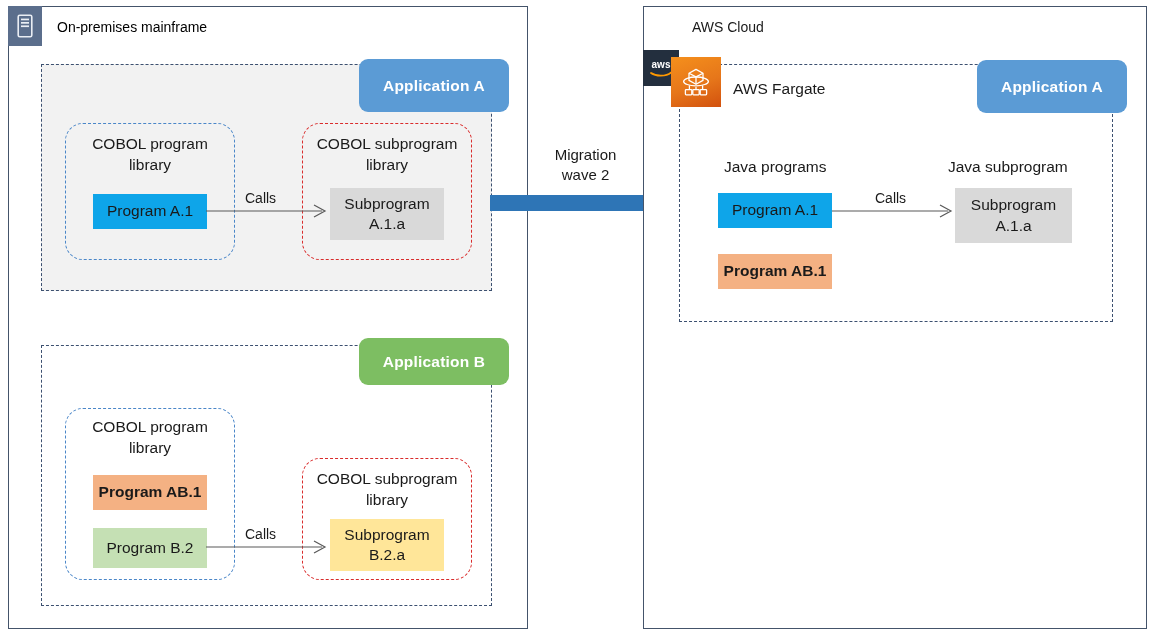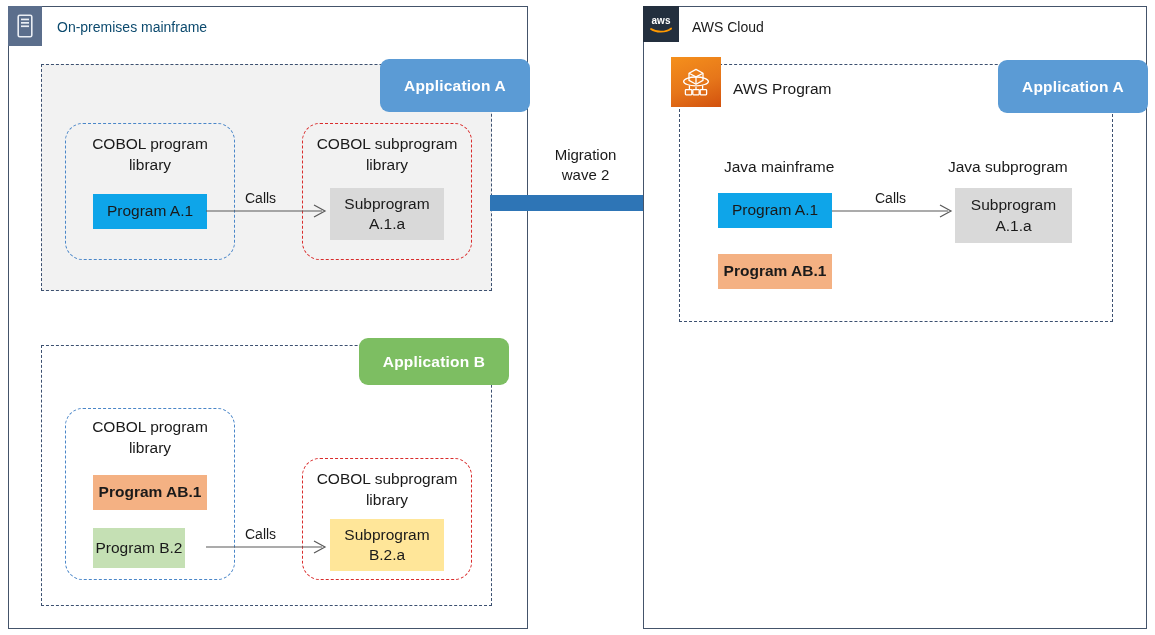--- a/index.html
+++ b/index.html
@@ -25,29 +25,29 @@
     background: #ffffff;
   }
 
   
   .corner-icon {
     display: flex;
     align-items: center;
     justify-content: center;
   }
   .mainframe-icon { background: #5B6E8C; }
-  .aws-icon { background: #232F3E; }
+  .aws-icon { background: #232F3E; margin-top: 44px; }
   .fargate-icon {
     background: linear-gradient(160deg, #F5901C 0%, #E6761A 55%, #D2510E 100%);
   }
 
   
   .panel-title {
     font-size: 14px;
-    color: #0c4a6e;
+    color: #000000;
     white-space: nowrap;
   }
   .panel-title.dark { color: #1A1A1A; }
 
   
   .group-dash {
     border: 1.6px dashed #3C5070;
   }
   .group-fill-gray { background: #F2F2F2; }
   .group-fill-white { background: #ffffff; }
@@ -75,21 +75,21 @@
   .badge {
     border-radius: 9px;
     display: flex;
     align-items: center;
     justify-content: center;
     color: #ffffff;
     font-weight: bold;
     font-size: 15.5px;
     letter-spacing: .2px;
   }
-  .badge-a { background: #5B9BD5; margin-left: 21px; }
+  .badge-a { background: #5B9BD5; }
   .badge-b { background: #7DBE62; }
 
   
   .progbox {
     display: flex;
     align-items: center;
     justify-content: center;
     text-align: center;
     font-size: 15.5px;
     color: #1A1A1A;
@@ -167,21 +167,21 @@
 
   <div class="abs group-dash group-fill-white" style="left:41px; top:345px; width:451px; height:261px;"></div>
 
   <div class="abs badge badge-b" style="left:359px; top:338px; width:150px; height:47px;">Application B</div>
 
   <div class="abs lib-blue" style="left:65px; top:408px; width:170px; height:172px;">
     <div class="lib-label" style="top:8px; white-space:pre-line;">COBOL program
 library</div>
   </div>
   <div class="abs progbox fill-orange" style="left:93px; top:475px; width:114px; height:35px; white-space:pre-line;">Program AB.1</div>
-  <div class="abs progbox fill-green" style="left:93px; top:528px; width:92px; height:40px; white-space:pre-line;">Program B.2</div>
+  <div class="abs progbox fill-green" style="left:93px; top:528px; width:114px; height:40px; white-space:pre-line;">Program B.2</div>
 
   <div class="abs lib-red" style="left:302px; top:458px; width:170px; height:122px;">
     <div class="lib-label" style="top:10px; white-space:pre-line;">COBOL subprogram
 library</div>
   </div>
   <div class="abs progbox fill-yellow" style="left:330px; top:519px; width:114px; height:52px; white-space:pre-line;">Subprogram
 B.2.a</div>
 
   <svg class="abs callsvg" style="left:206px; top:534px; width:128px; height:22px;" viewBox="0 0 128 22">
     <line x1="0" y1="13" x2="116" y2="13" stroke="#595959" stroke-width="1.2"></line>
@@ -217,25 +217,25 @@
         <ellipse cx="18" cy="17.4" rx="12.4" ry="4.4"></ellipse>
         <path d="M18 23 L18 25.6"></path>
         <path d="M11.4 21.3 L11.4 25.6"></path>
         <path d="M24.6 21.3 L24.6 25.6"></path>
         <rect x="14.8" y="25.6" width="6.4" height="5.2" rx="0.7"></rect>
         <rect x="7.4" y="25.6" width="6.4" height="5.2" rx="0.7"></rect>
         <rect x="22.2" y="25.6" width="6.4" height="5.2" rx="0.7"></rect>
       </g>
     </svg>
   </div>
-  <div class="abs panel-title dark" style="left:733px; top:80px; font-size:15.5px;">AWS Program</div>
+  <div class="abs panel-title dark" style="left:733px; top:80px; font-size:15.5px;">AWS Fargate</div>
 
   <div class="abs badge badge-a" style="left:977px; top:60px; width:150px; height:53px;">Application A</div>
 
-  <div class="abs group-caption" style="left:724px; top:158px;">Java mainframe</div>
+  <div class="abs group-caption" style="left:724px; top:158px;">Java programs</div>
   <div class="abs progbox fill-blue" style="left:718px; top:193px; width:114px; height:35px; white-space:pre-line;">Program A.1</div>
   <div class="abs progbox fill-orange" style="left:718px; top:254px; width:114px; height:35px; white-space:pre-line;">Program AB.1</div>
 
   <div class="abs group-caption" style="left:948px; top:158px;">Java subprogram</div>
   <div class="abs progbox fill-gray" style="left:955px; top:188px; width:117px; height:55px; white-space:pre-line;">Subprogram
 A.1.a</div>
 
   <svg class="abs callsvg" style="left:832px; top:198px; width:128px; height:22px;" viewBox="0 0 128 22">
     <line x1="0" y1="13" x2="116" y2="13" stroke="#595959" stroke-width="1.2"></line>
     <polyline points="108,7 119,13 108,19" fill="none" stroke="#595959" stroke-width="1.2"></polyline>

